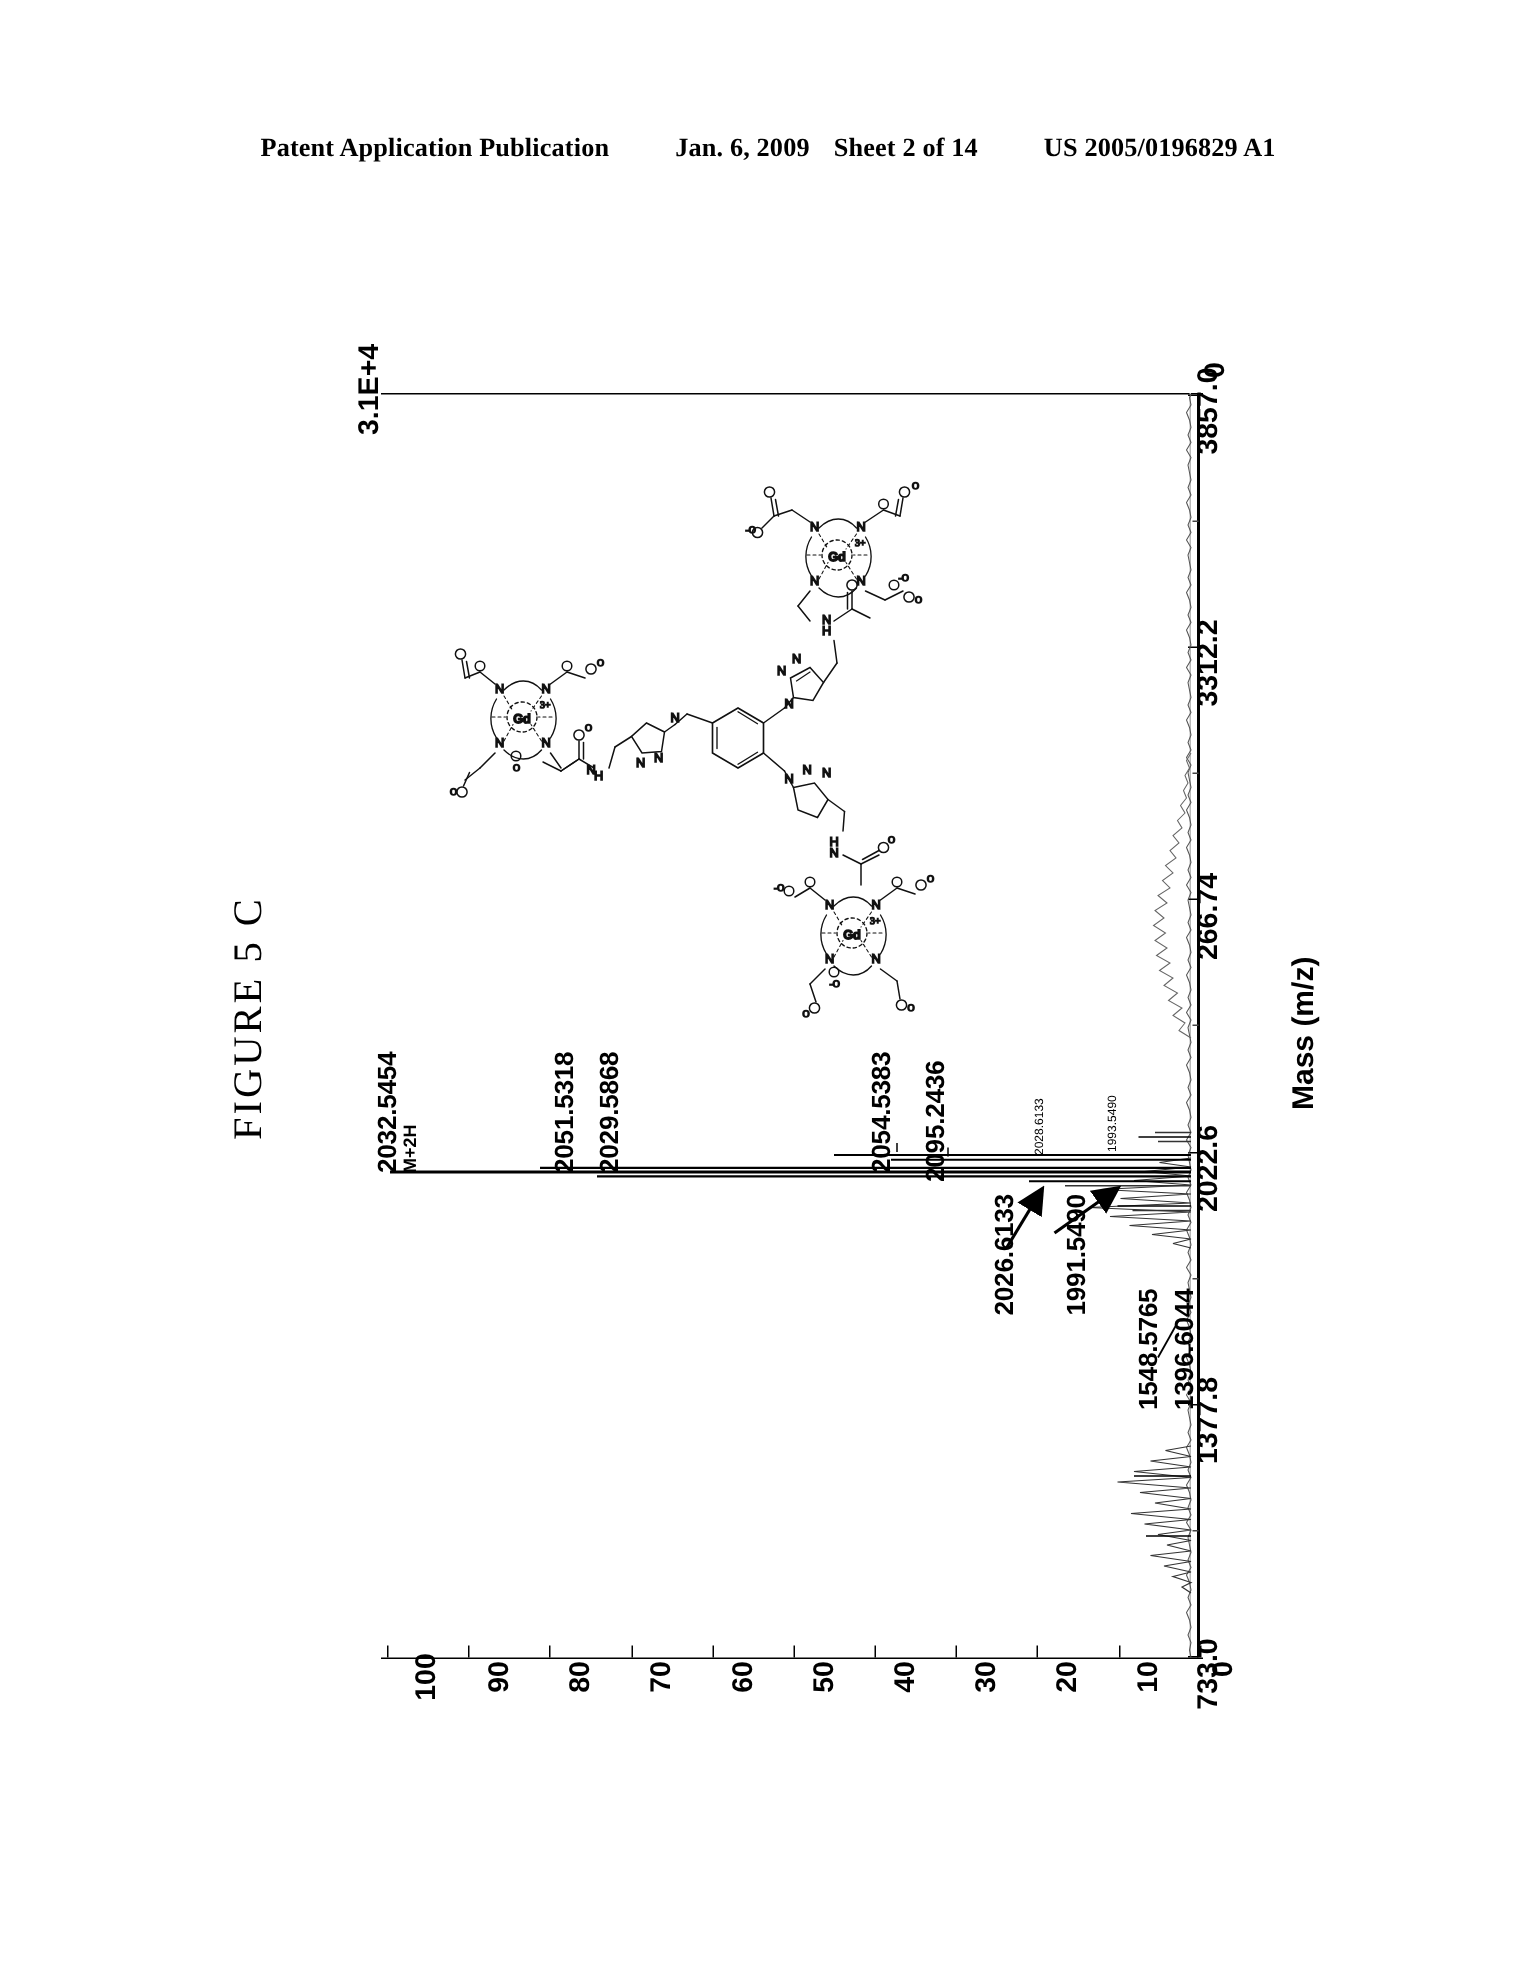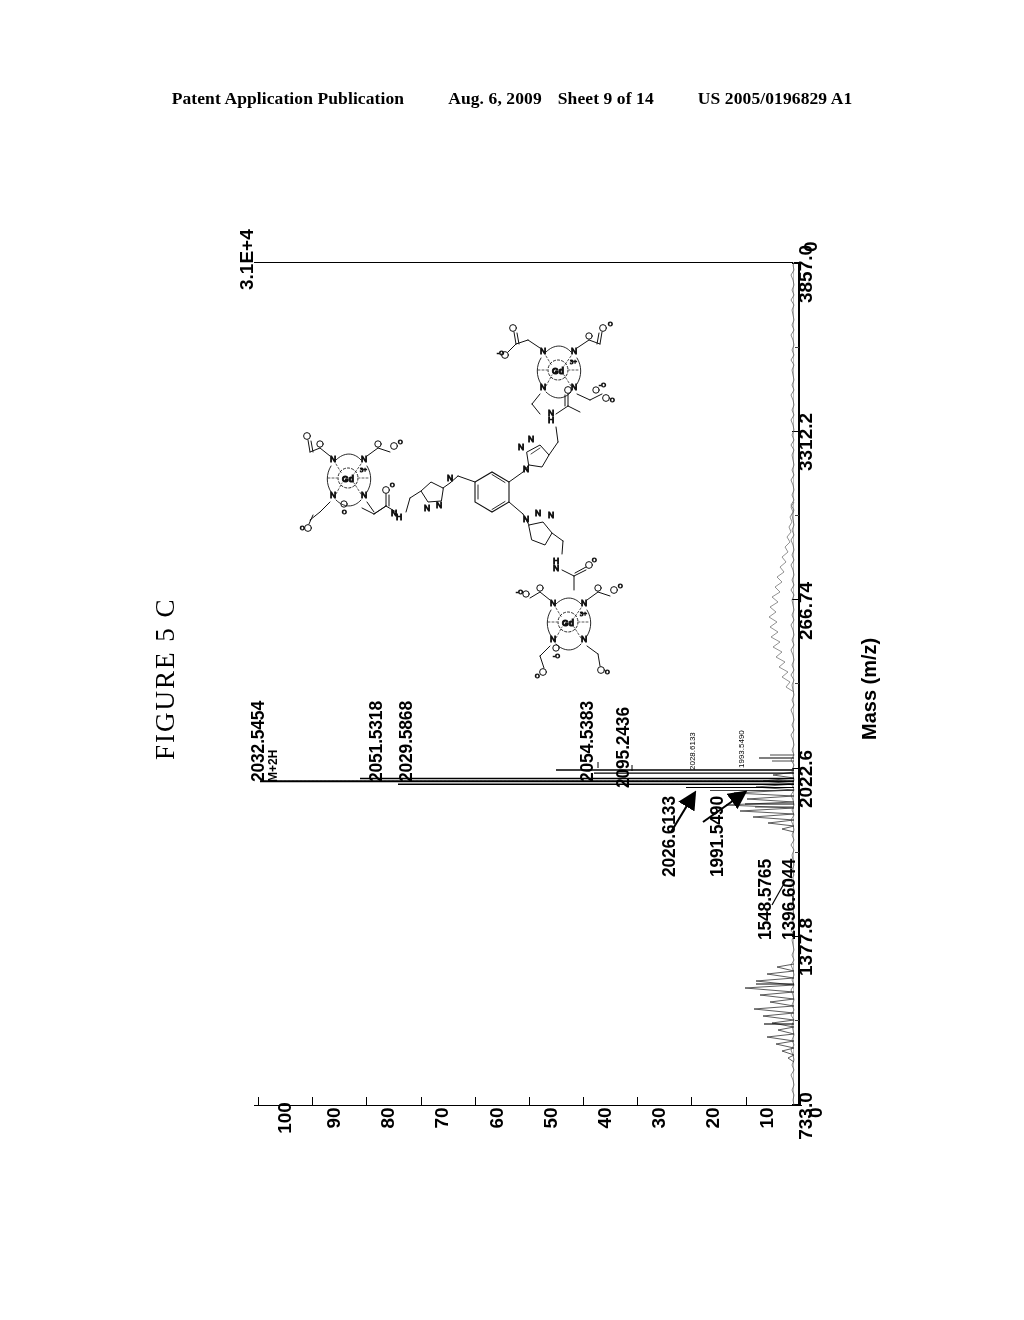--- a/index.html
+++ b/index.html
@@ -220,22 +220,22 @@
     font-size: 8.5px;
     fill: #000;
   }
   .struct-txt-sm { font-size: 6.5px; }
 </style>
 </head>
 <body>
 
 <div class="patent-header">
   <span class="ph-pub">Patent Application Publication</span>
-  <span class="ph-date">Aug. 6, 2009</span>
-  <span class="ph-sheet">Sheet 9 of 14</span>
+  <span class="ph-date">Jan. 6, 2009</span>
+  <span class="ph-sheet">Sheet 2 of 14</span>
   <span class="ph-num">US 2005/0196829 A1</span>
 </div>
 
 <div class="figure">
 
   <div class="fig-caption">FIGURE 5 C</div>
 
   <div class="scale-marker">3.1E+4</div>
   <div class="zero-marker">0</div>
   <div class="zero-marker-bottom">0</div>

